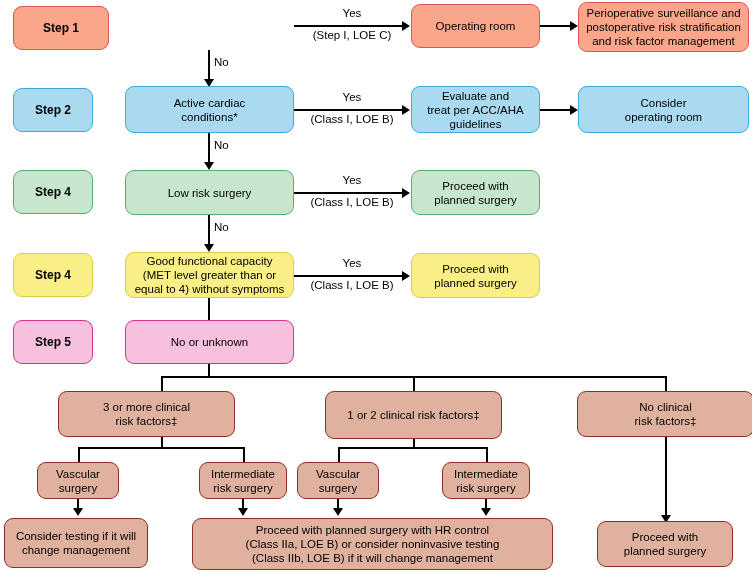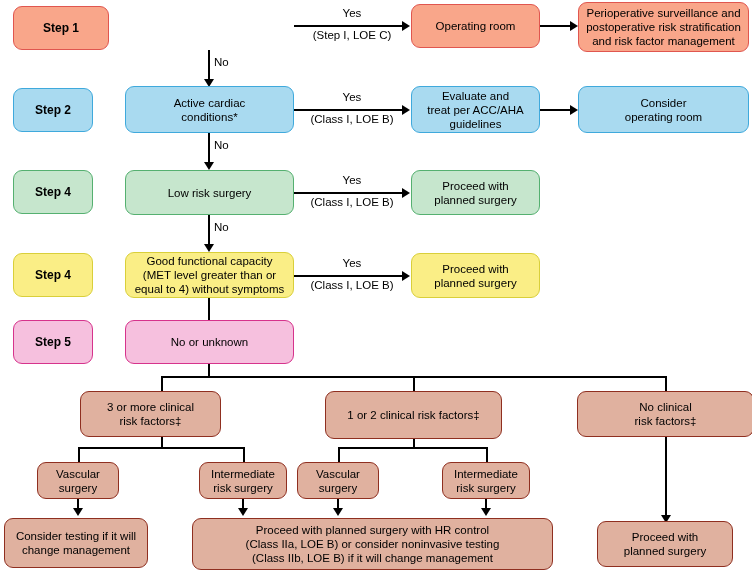--- a/index.html
+++ b/index.html
@@ -182,21 +182,21 @@
   <div class="node t-pink" style="left:125px; top:320px; width:169px; height:44px;">
     <span class="txt">No or unknown</span>
   </div>
 
   <div class="vline" style="left:208px; top:364px; height:14px;"></div>
   <div class="hline" style="left:161px; top:376px; width:506px;"></div>
   <div class="vline" style="left:161px; top:376px; height:16px;"></div>
   <div class="vline" style="left:413px; top:376px; height:16px;"></div>
   <div class="vline" style="left:665px; top:376px; height:16px;"></div>
 
-  <div class="node t-tan" style="left:80px; top:391px; width:141px; height:46px;">
+  <div class="node t-tan" style="left:58px; top:391px; width:177px; height:46px;">
     <span class="txt">3 or more clinical<br>risk factors‡</span>
   </div>
 
   <div class="node t-tan" style="left:325px; top:391px; width:177px; height:48px;">
     <span class="txt">1 or 2 clinical risk factors‡</span>
   </div>
 
   <div class="node t-tan" style="left:577px; top:391px; width:177px; height:46px;">
     <span class="txt">No clinical<br>risk factors‡</span>
   </div>

